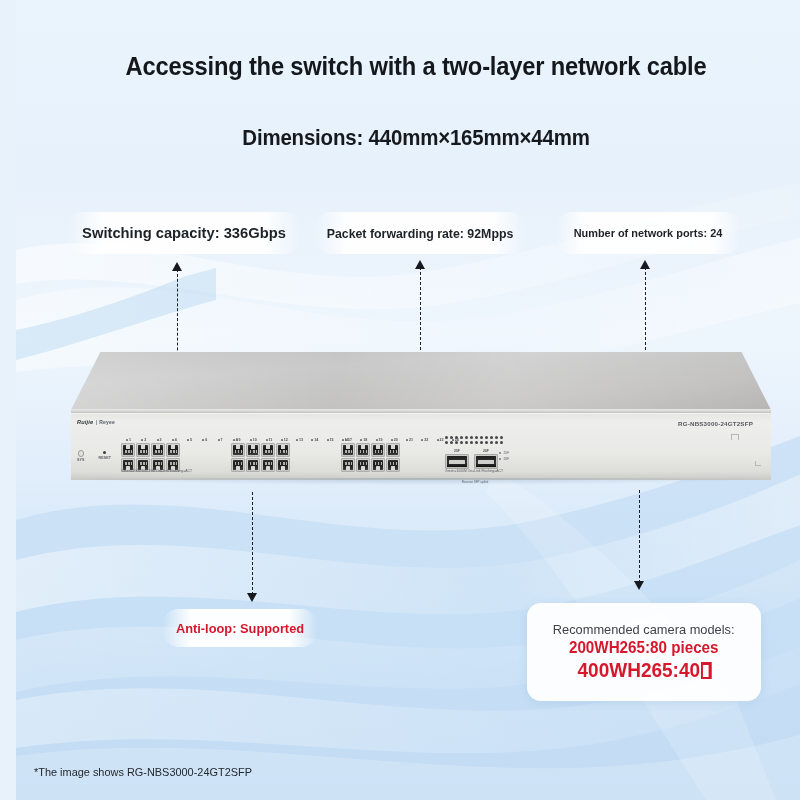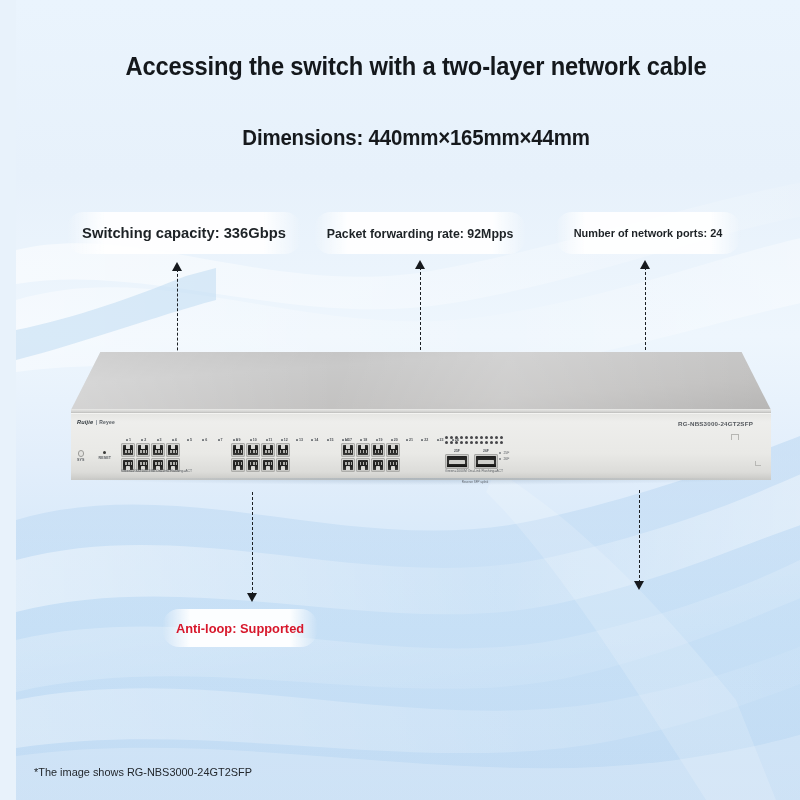--- a/index.html
+++ b/index.html
@@ -622,16 +622,24 @@
   </div>
   <div class="leader down" style="left:623px;top:490px;height:100px;">
     <span class="stem" style="height:93px;"></span>
     <span class="head"></span>
   </div>
 
   <div class="pill pill-anti">
     <span>Anti-loop: Supported</span>
   </div>
 
+  <div class="card-cam">
+    <div class="cam-head">Recommended camera models:</div>
+    <div class="cam-l1">200WH265:80 pieces</div>
+    <div class="cam-l2">
+      <span>400WH265:40</span>
+        <span class="tofu"></span>
+    </div>
+  </div>
 
   <div class="footnote">*The image shows RG-NBS3000-24GT2SFP</div>
 
 </div>
 
 </body></html>

